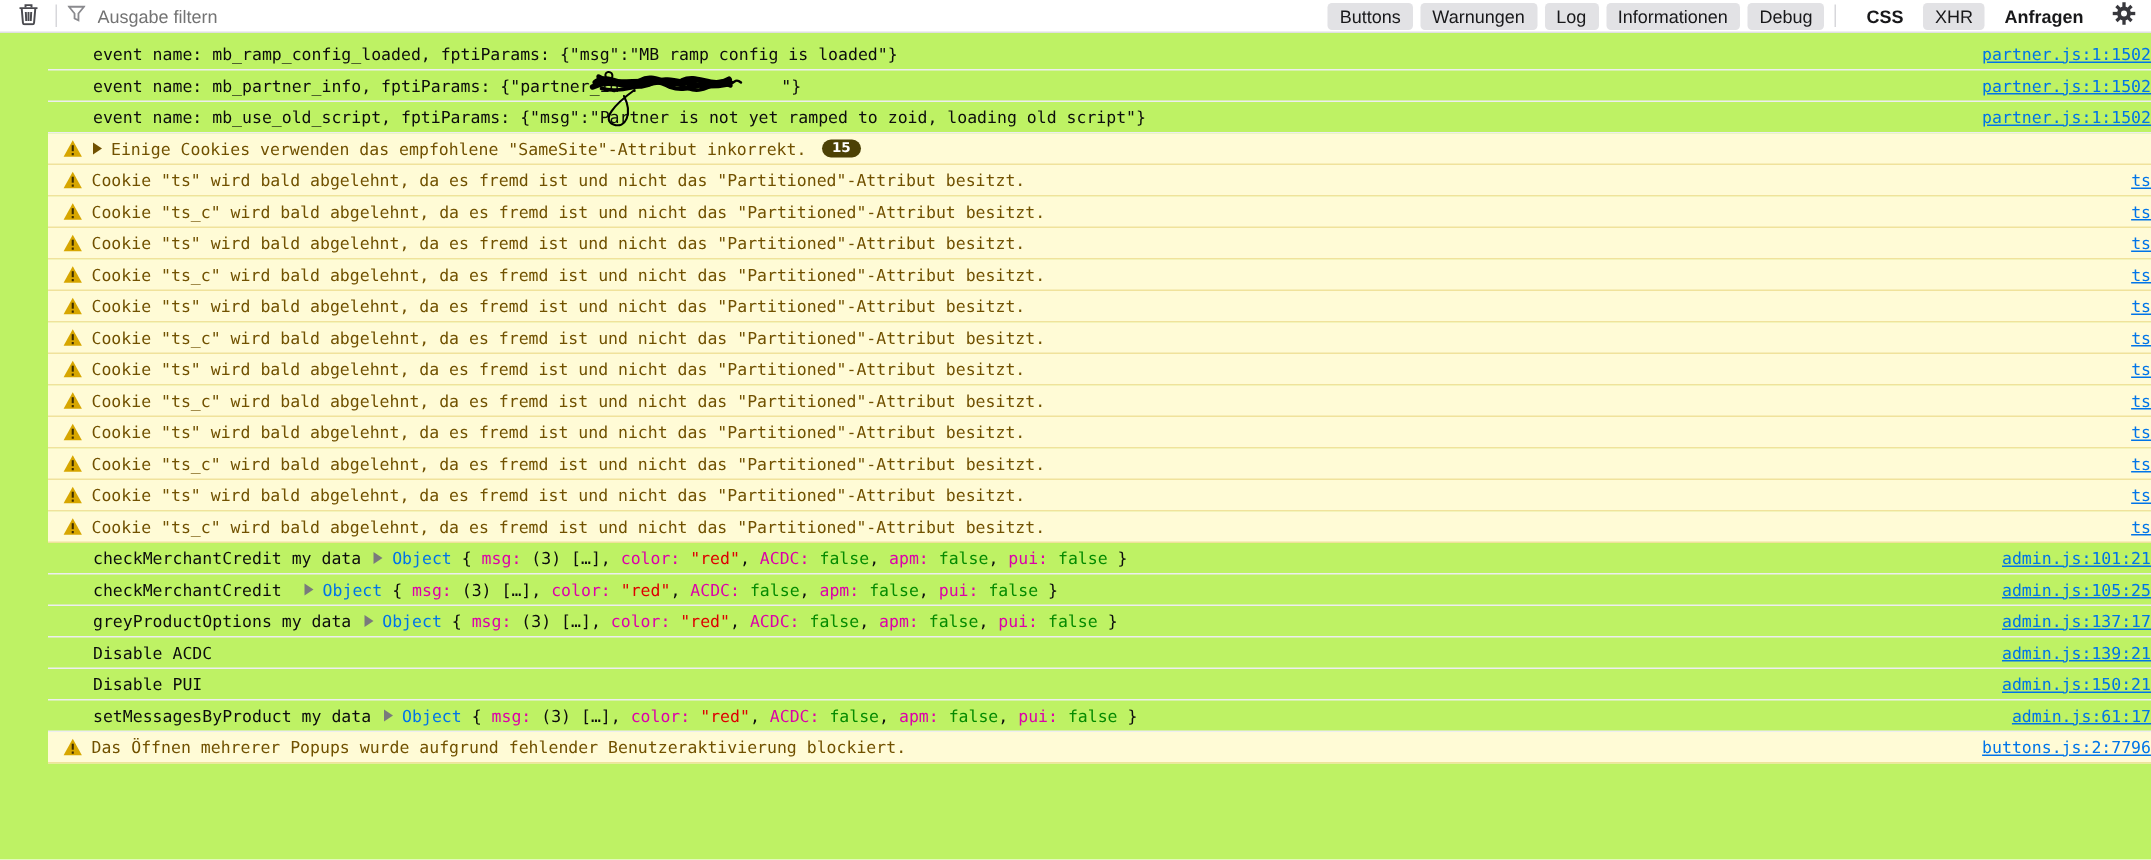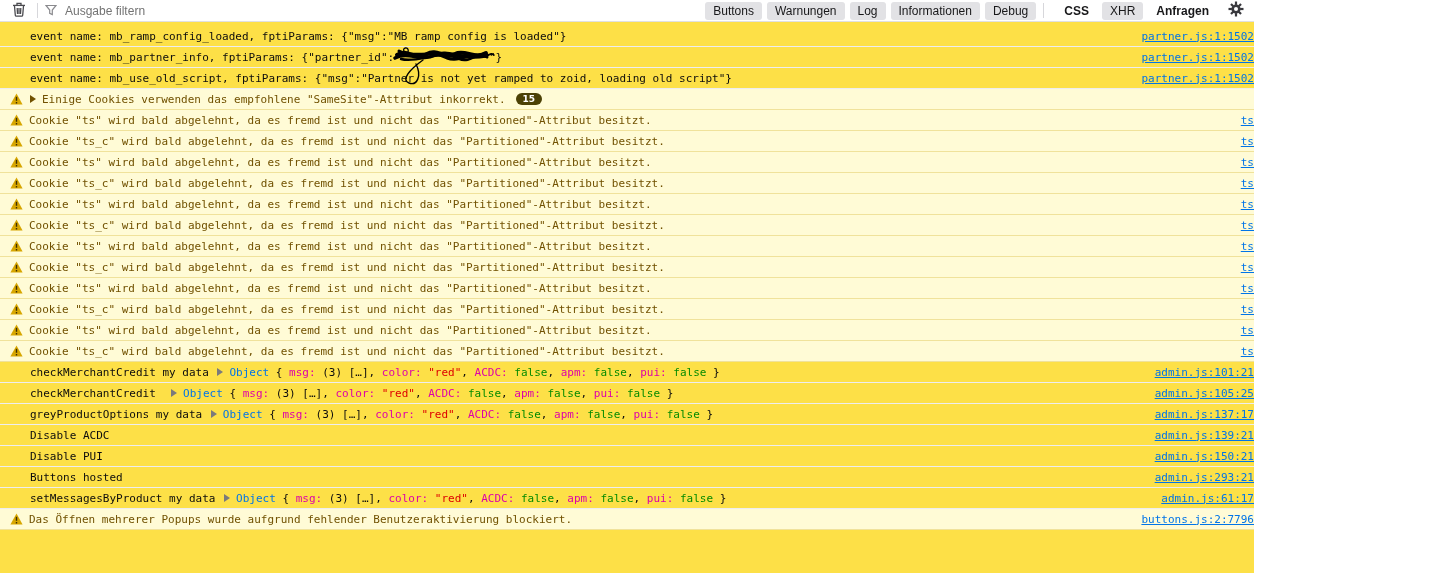--- a/index.html
+++ b/index.html
@@ -1,36 +1,36 @@
 <!DOCTYPE html>
 <html><head>
 <meta charset="utf-8">
 <style>
   html,body{margin:0;padding:0;background:#fff;}
-  .app{position:relative;width:1254px;height:573px;background:#fde047;overflow:hidden;
+  .app{position:relative;width:1434px;height:573px;background:#bef264;overflow:hidden;
        font-family:"Liberation Sans",sans-serif;color:#0c0c0d;}
   
   .toolbar{height:22px;display:flex;align-items:center;border-bottom:1px solid #e0e0e2;
            background:#fff;padding:0 6px 0 8px;box-sizing:border-box;}
   .icon-btn{background:none;border:none;padding:0 4px;display:flex;align-items:center;cursor:pointer;}
   .vsep{width:1px;height:15px;background:#d7d7db;margin:0 7px;flex:none;}
   .filter-box{display:flex;align-items:center;gap:6px;flex:1;}
   .filter-box input{border:none;outline:none;font:12px "Liberation Sans",sans-serif;
                     color:#0c0c0d;width:300px;background:transparent;}
   .filter-box input::placeholder{color:#737373;}
   .toolbar-right{display:flex;align-items:center;margin-left:auto;}
   .tb-btn{font:12px "Liberation Sans",sans-serif;color:#18181a;background:#e2e2e5;
           border:none;border-radius:3px;padding:2px 8px;margin-left:5px;cursor:pointer;white-space:nowrap;}
   .tb-btn.plain{background:transparent;font-weight:bold;}
   
   .rows{position:relative;}
   .spacer{height:4px;}
   .row{display:flex;align-items:center;height:21px;box-sizing:border-box;
        border-bottom:1px solid #ededf0;padding-left:30px;
-       font:11px "DejaVu Sans Mono",monospace;color:#0c0c0d;white-space:pre;}
+       font:11px "DejaVu Sans Mono",monospace;color:#0c0c0d;white-space:pre;margin-left:32px;}
   .row.warn{background:#fffbd6;color:#715100;border-bottom-color:#f0e29b;padding-left:10px;}
   .warn-icon{flex:none;margin-right:6px;display:inline-flex;}
   .expand-arrow{flex:none;width:0;height:0;border-left:6px solid #6d6d6e;
                 border-top:4px solid transparent;border-bottom:4px solid transparent;
                 margin:0 6px 0 1px;cursor:pointer;}
   .row.warn .expand-arrow{border-left-color:#715100;}
   .badge{display:inline-block;background:#4c4105;color:#fff;border-radius:8px;
          font:bold 9px "DejaVu Sans",sans-serif;line-height:12px;padding:0 7px;margin-left:10px;}
   .src{margin-left:auto;padding-right:0;color:#0074e8;text-decoration:underline;
        cursor:pointer;white-space:nowrap;font:11px "DejaVu Sans Mono",monospace;}
@@ -177,21 +177,20 @@
       <div class="row warn"><span class="warn-icon"><svg width="13" height="12" viewBox="0 0 13 12">
             <path d="M6.5 0.5 L12.6 11.5 L0.4 11.5 Z" fill="#d7a600"></path>
             <rect x="5.8" y="3.8" width="1.4" height="4" fill="#3e2e00"></rect>
             <rect x="5.8" y="9" width="1.4" height="1.5" fill="#3e2e00"></rect>
           </svg></span><span>Cookie "ts_c" wird bald abgelehnt, da es fremd ist und nicht das "Partitioned"-Attribut besitzt.</span><a class="src">ts</a></div>
       <div class="row"><span>checkMerchantCredit my data </span><span class="o-arrow"></span><span class="c-obj">Object</span><span class="c-def"> { </span><span class="c-prop">msg:</span><span class="c-def"> (3) […]</span><span class="c-def">, </span><span class="c-prop">color:</span><span class="c-str"> "red"</span><span class="c-def">, </span><span class="c-prop">ACDC:</span><span class="c-bool"> false</span><span class="c-def">, </span><span class="c-prop">apm:</span><span class="c-bool"> false</span><span class="c-def">, </span><span class="c-prop">pui:</span><span class="c-bool"> false</span><span class="c-def"> }</span><a class="src">admin.js:101:21</a></div>
       <div class="row"><span>checkMerchantCredit  </span><span class="o-arrow"></span><span class="c-obj">Object</span><span class="c-def"> { </span><span class="c-prop">msg:</span><span class="c-def"> (3) […]</span><span class="c-def">, </span><span class="c-prop">color:</span><span class="c-str"> "red"</span><span class="c-def">, </span><span class="c-prop">ACDC:</span><span class="c-bool"> false</span><span class="c-def">, </span><span class="c-prop">apm:</span><span class="c-bool"> false</span><span class="c-def">, </span><span class="c-prop">pui:</span><span class="c-bool"> false</span><span class="c-def"> }</span><a class="src">admin.js:105:25</a></div>
       <div class="row"><span>greyProductOptions my data </span><span class="o-arrow"></span><span class="c-obj">Object</span><span class="c-def"> { </span><span class="c-prop">msg:</span><span class="c-def"> (3) […]</span><span class="c-def">, </span><span class="c-prop">color:</span><span class="c-str"> "red"</span><span class="c-def">, </span><span class="c-prop">ACDC:</span><span class="c-bool"> false</span><span class="c-def">, </span><span class="c-prop">apm:</span><span class="c-bool"> false</span><span class="c-def">, </span><span class="c-prop">pui:</span><span class="c-bool"> false</span><span class="c-def"> }</span><a class="src">admin.js:137:17</a></div>
       <div class="row"><span>Disable ACDC</span><a class="src">admin.js:139:21</a></div>
       <div class="row"><span>Disable PUI</span><a class="src">admin.js:150:21</a></div>
-      <div class="row"><span>Buttons hosted</span><a class="src">admin.js:293:21</a></div>
       <div class="row"><span>setMessagesByProduct my data </span><span class="o-arrow"></span><span class="c-obj">Object</span><span class="c-def"> { </span><span class="c-prop">msg:</span><span class="c-def"> (3) […]</span><span class="c-def">, </span><span class="c-prop">color:</span><span class="c-str"> "red"</span><span class="c-def">, </span><span class="c-prop">ACDC:</span><span class="c-bool"> false</span><span class="c-def">, </span><span class="c-prop">apm:</span><span class="c-bool"> false</span><span class="c-def">, </span><span class="c-prop">pui:</span><span class="c-bool"> false</span><span class="c-def"> }</span><a class="src">admin.js:61:17</a></div>
       <div class="row warn"><span class="warn-icon"><svg width="13" height="12" viewBox="0 0 13 12">
             <path d="M6.5 0.5 L12.6 11.5 L0.4 11.5 Z" fill="#d7a600"></path>
             <rect x="5.8" y="3.8" width="1.4" height="4" fill="#3e2e00"></rect>
             <rect x="5.8" y="9" width="1.4" height="1.5" fill="#3e2e00"></rect>
           </svg></span><span>Das Öffnen mehrerer Popups wurde aufgrund fehlender Benutzeraktivierung blockiert.</span><a class="src">buttons.js:2:7796</a></div>
     </div>
 
   <svg id="scribble" width="108" height="42" viewBox="0 0 108 42">
     <g fill="none" stroke="#000" stroke-linecap="round">

